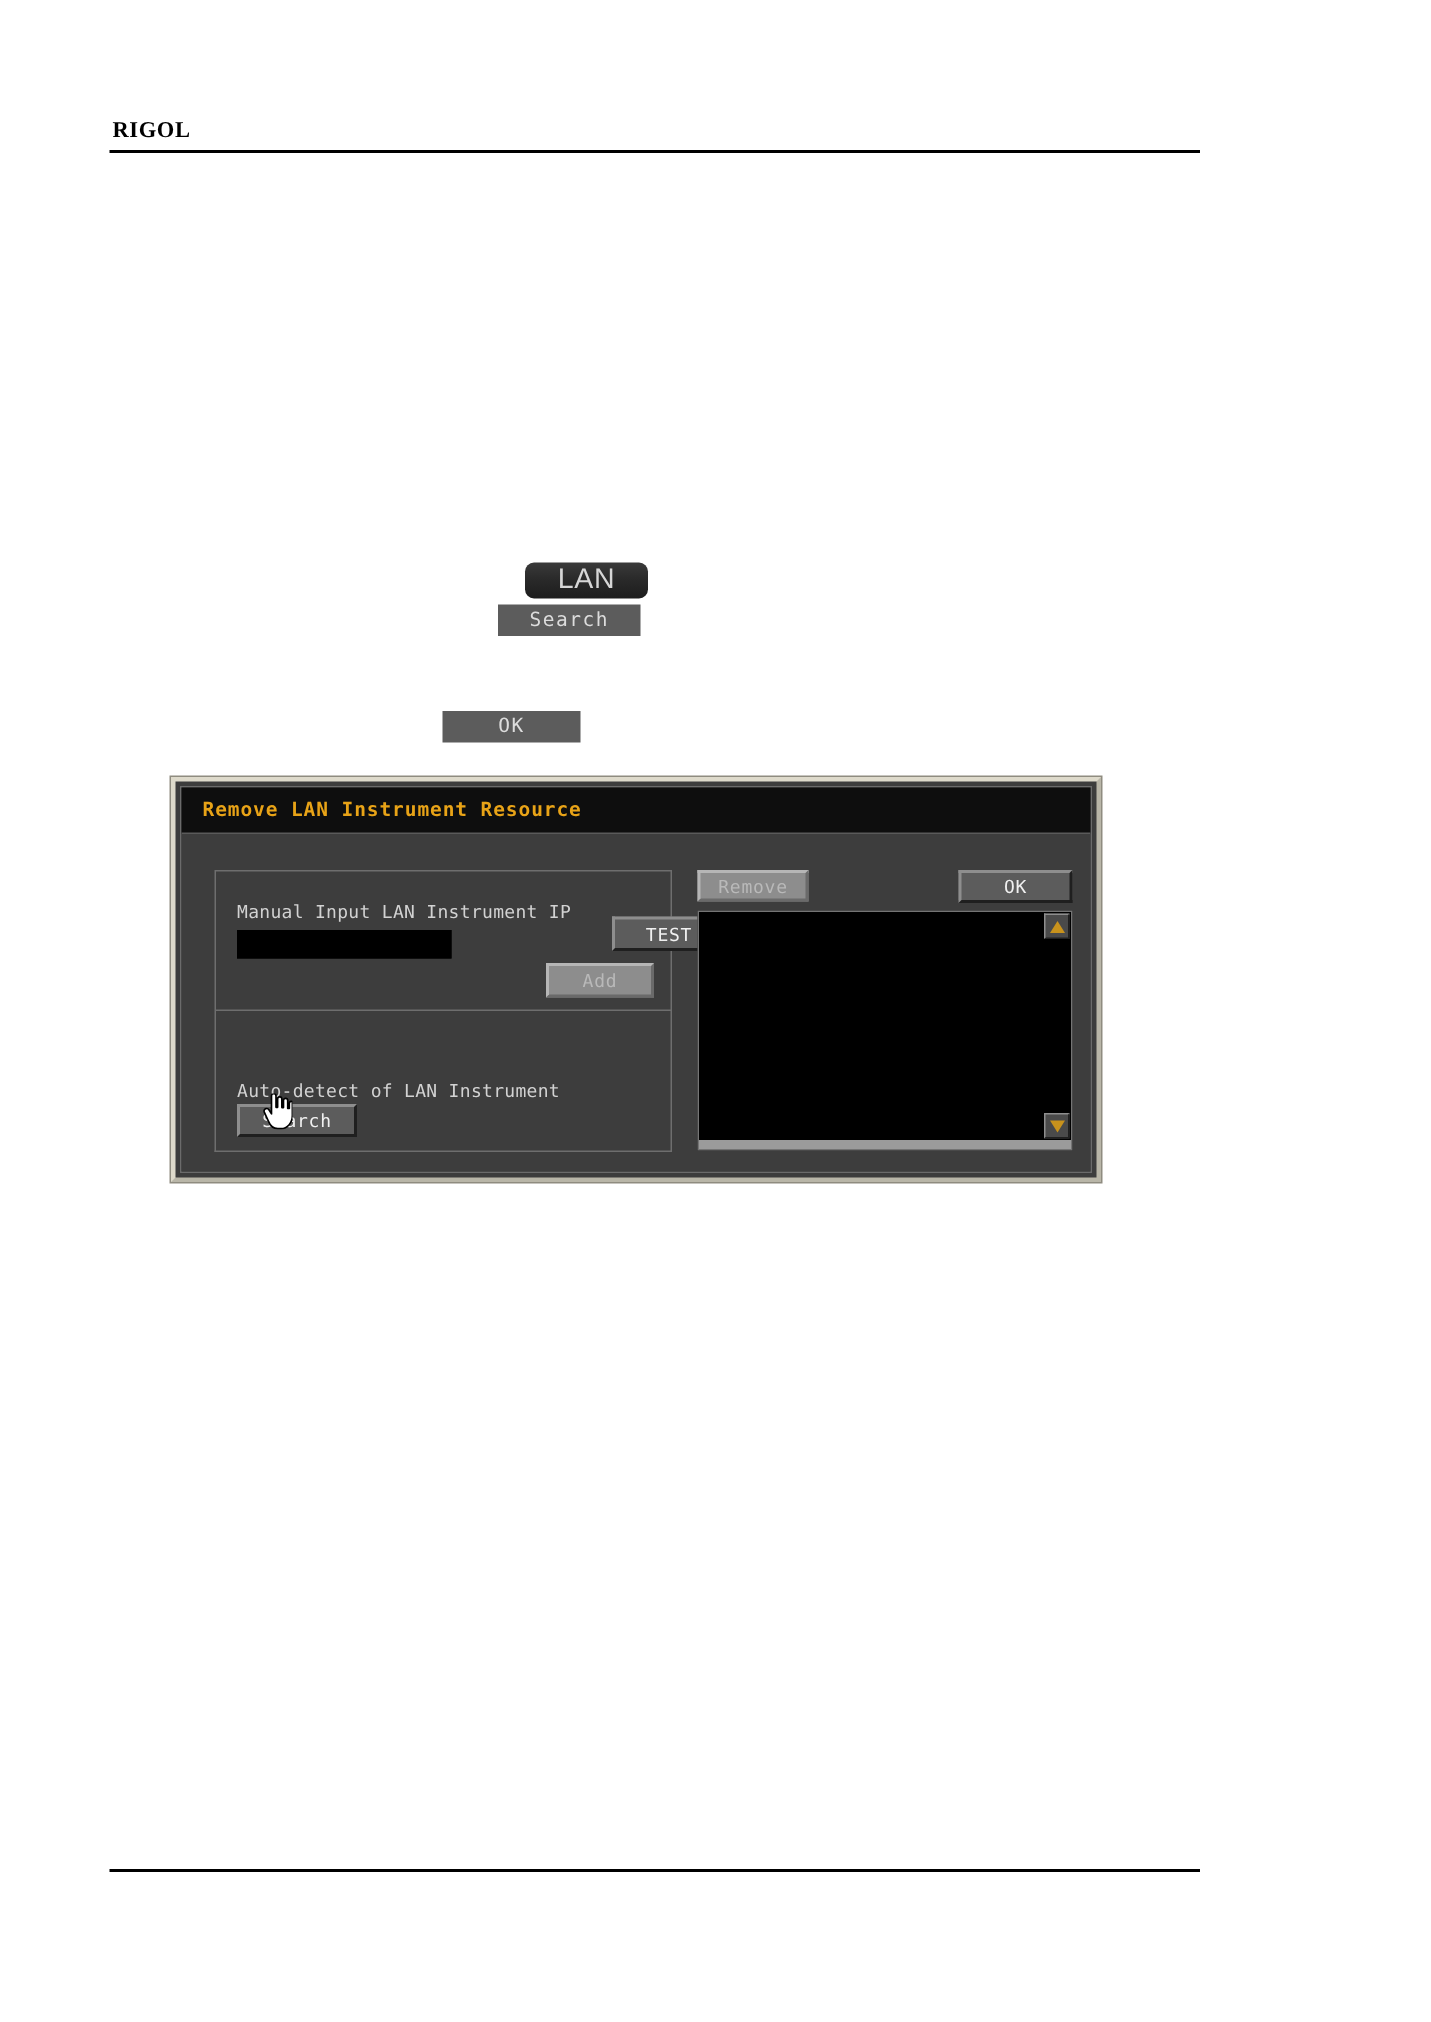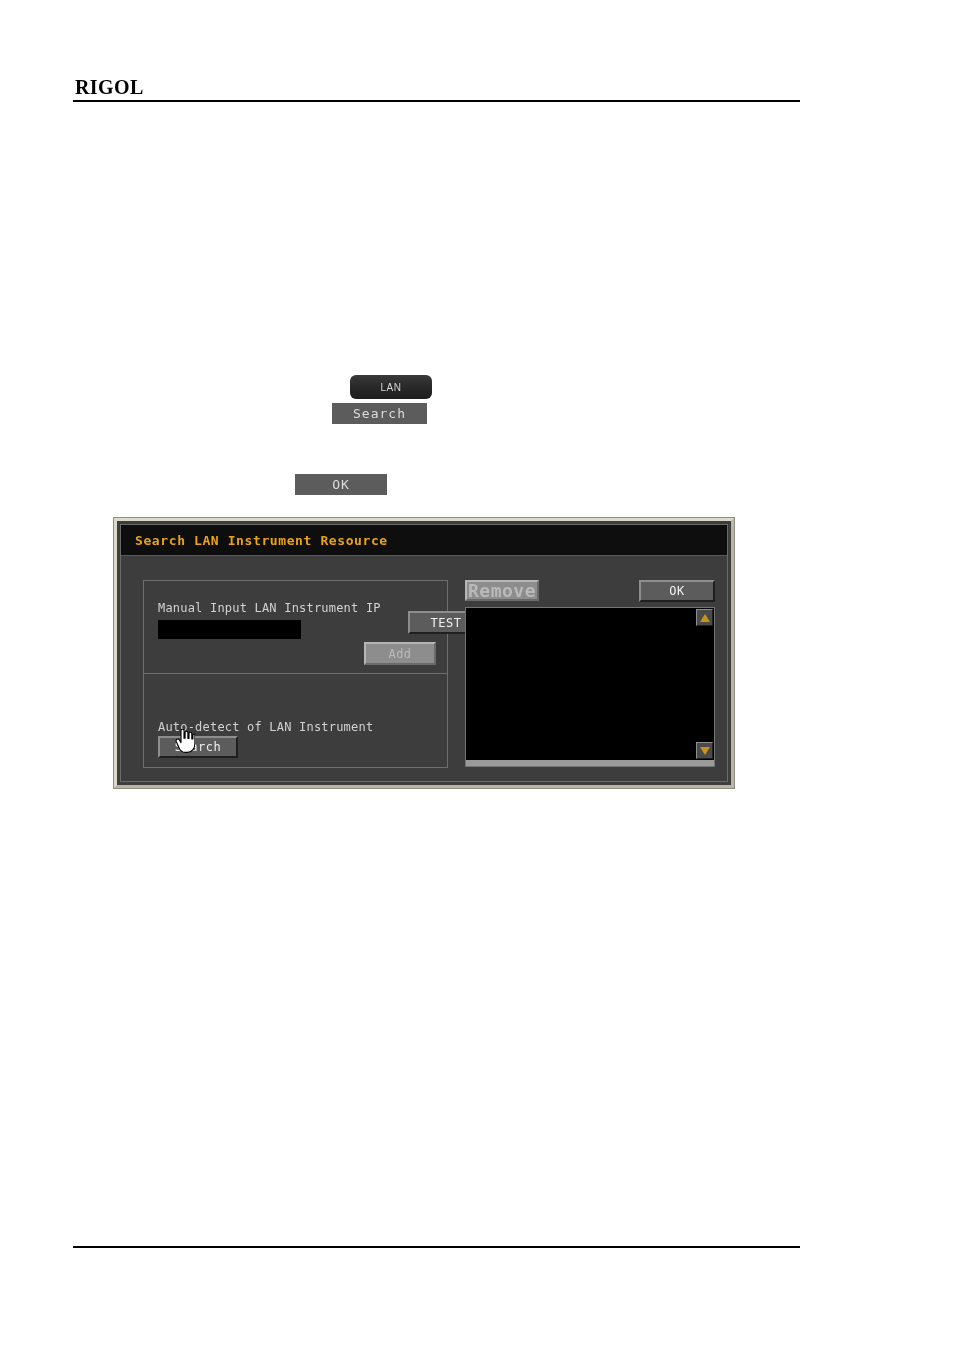--- a/index.html
+++ b/index.html
@@ -18,21 +18,21 @@
   
   .page-header {
     position: absolute;
     left: 73px;
     top: 78px;
     width: 727px;
   }
   .brand {
     font-family: "Liberation Serif", serif;
     font-weight: bold;
-    font-size: 20px;
+    font-size: 15px;
     letter-spacing: 0.4px;
     color: #000000;
     line-height: 18px;
     padding-left: 2px;
   }
   .header-rule {
     margin-top: 4px;
     border-top: 2px solid #000000;
     width: 727px;
   }
@@ -50,21 +50,21 @@
   .key-lan {
     position: absolute;
     left: 350px;
     top: 375px;
     width: 82px;
     height: 24px;
     border-radius: 6px;
     background: linear-gradient(#3a3a3a 0%, #2a2a2a 45%, #1d1d1d 100%);
     color: #d6d6d6;
     font-family: "Liberation Sans", sans-serif;
-    font-size: 10px;
+    font-size: 19px;
     display: flex;
     align-items: center;
     justify-content: center;
     letter-spacing: 0.5px;
   }
   .key-search-inline {
     position: absolute;
     left: 332px;
     top: 403px;
     width: 95px;
@@ -243,22 +243,21 @@
     left: 344px;
     top: 24px;
     width: 244px;
   }
   .btn-remove {
     position: absolute;
     left: 0px;
     top: 0px;
     width: 74px;
     height: 21px;
-    font-size: 18px;
-    font-weight: bold;
+    font-size: 12px;
   }
   .btn-ok {
     position: absolute;
     left: 174px;
     top: 0px;
     width: 76px;
     height: 22px;
   }
 
   .listbox-wrap {
@@ -348,21 +347,21 @@
 </div>
 
 <div class="key-lan">LAN</div>
 <div class="key-search-inline">Search</div>
 <div class="key-ok-inline">OK</div>
 
 <div class="dialog">
   <div class="dialog-inner">
 
     <div class="titlebar">
-      <span class="titlebar-text">Search LAN Instrument Resource</span>
+      <span class="titlebar-text">Remove LAN Instrument Resource</span>
     </div>
 
     <div class="dialog-body">
 
       <div class="left-col">
 
         <div class="groupbox gb-manual">
           <div class="field-label lbl-manual">Manual Input LAN Instrument IP</div>
           <input class="ip-input" type="text" placeholder="" style="">
           <div class="btn btn-test">TEST</div>

